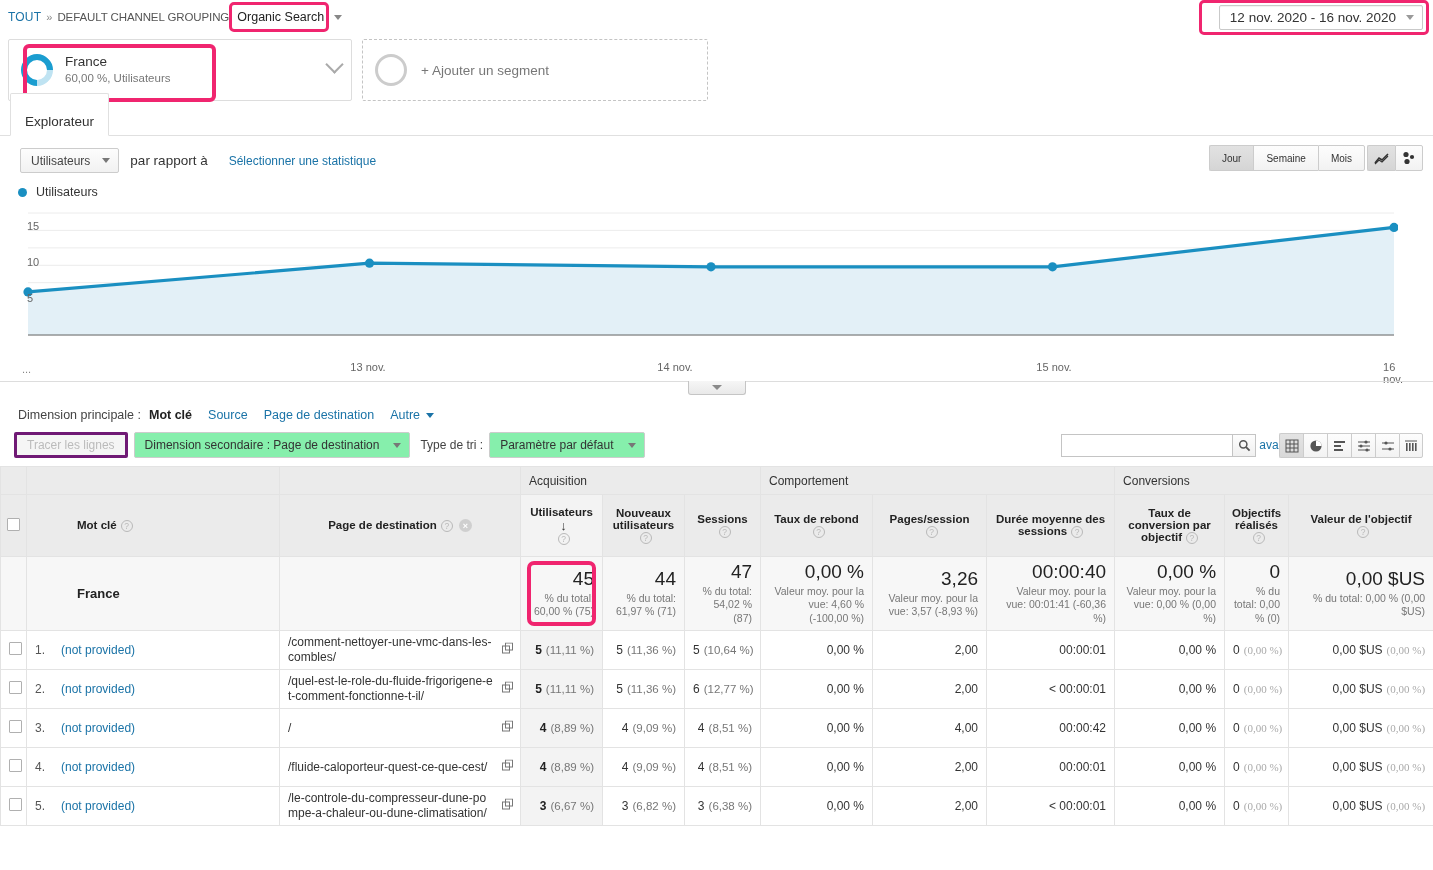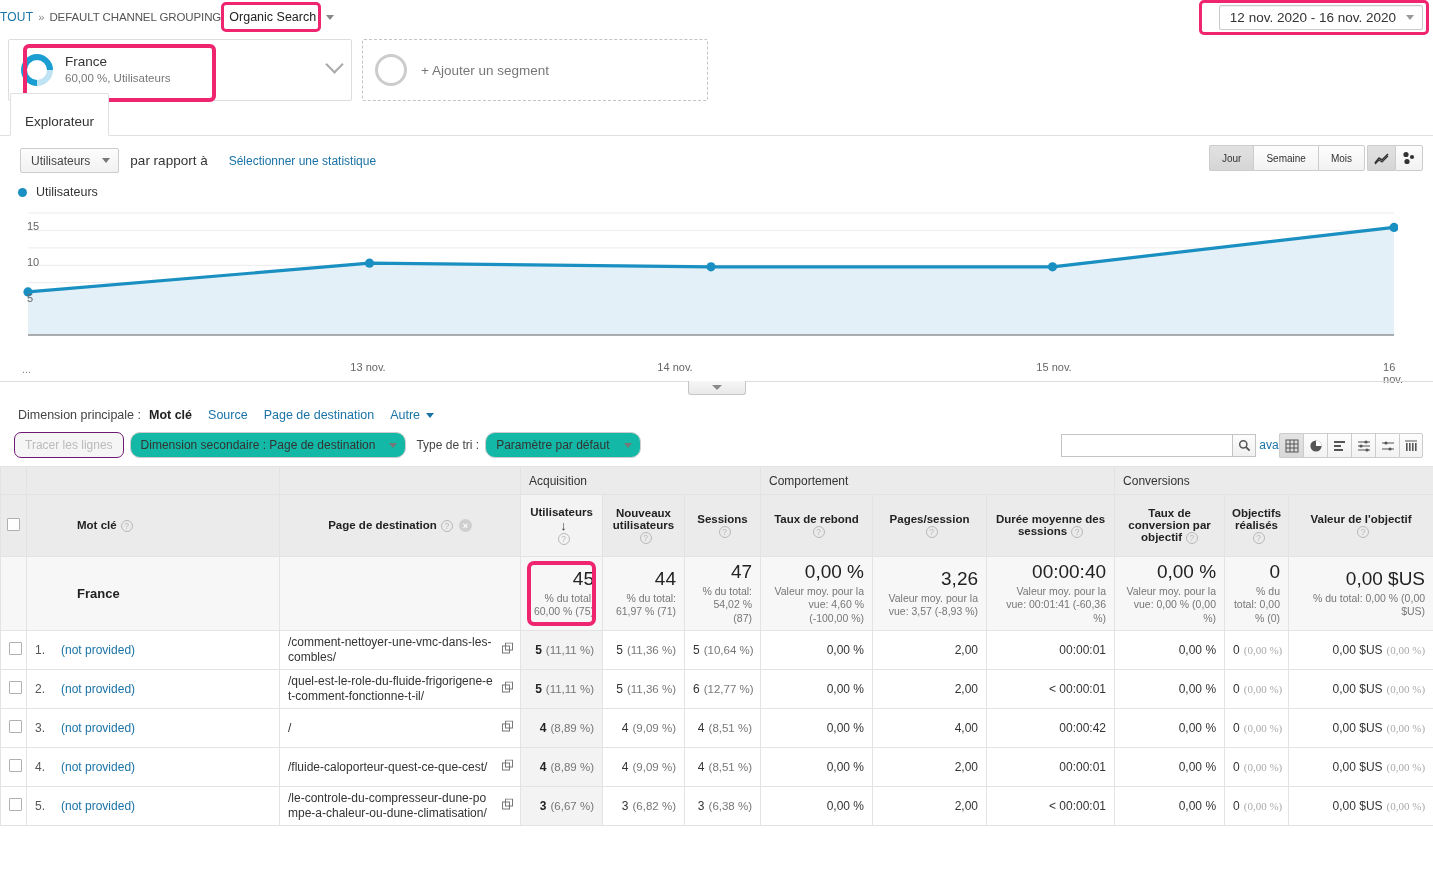--- a/index.html
+++ b/index.html
@@ -10,21 +10,21 @@
     font-family: "Liberation Sans", sans-serif;
     font-size: 12px;
     color: #444;
     overflow: hidden;
   }
   .page { position: relative; width: 1433px; height: 870px; }
 
   
   .breadcrumb-bar {
     height: 34px; display: flex; align-items: center;
-    position: relative;
+    padding-left: 8px; position: relative;
   }
   .bc-all { color: #2196a5; color:#1a73a7; font-size: 12px; letter-spacing:.2px; }
   .bc-sep { color: #888; margin: 0 5px; font-size: 11px; }
   .bc-label { color: #555; font-size: 11.5px; letter-spacing: -0.1px; }
   .bc-value-wrap { position: relative; display: inline-flex; align-items: center; margin-left: 2px; }
   .bc-value {
     color: #222; font-size: 12.5px; padding: 1px 3px;
   }
   .bc-hl {
     position: absolute; left: -5px; top: -7px; right: 13px; bottom: -7px;
@@ -143,26 +143,26 @@
   
   .dimrow { padding: 12px 0 6px 18px; font-size: 12.5px; display:flex; align-items:center; gap: 0; }
   .dimrow .lbl { color:#444; }
   .dimrow .primary { font-weight: bold; color:#222; margin-left: 8px; }
   .dimrow a { color:#1a73a7; margin-left: 16px; text-decoration:none; }
   .dimrow .autre { margin-left: 16px; color:#1a73a7; display:inline-flex; align-items:center;}
   .dimrow .autre .caret-dd { border-top-color:#1a73a7; margin-left:6px; }
 
   .toolbar2 { display:flex; align-items:center; padding: 4px 0 8px 14px; position:relative; }
   .btn-gray {
-    border:1px solid #701a75; background:#f5f5f5; border-radius:7px;
+    border:3px solid #701a75; background:#f5f5f5; border-radius:2px;
     height:26px; display:flex; align-items:center; padding:0 10px;
     font-size:12px; color:#bbb;
   }
   .btn-white {
-    border:1px solid #ccc; background:#14b8a6; border-radius:10px;
+    border:1px solid #ccc; background:#86efac; border-radius:2px;
     height:26px; display:flex; align-items:center; padding:0 8px 0 10px;
     font-size:12px; color:#333; margin-left: 6px;
   }
   .btn-white .caret-dd { border-top-color:#777; margin-left:14px; }
   .tri-lbl { margin-left: 10px; font-size:12px; color:#444; }
   .searchbox {
     position:absolute; right: 200px; top: 6px; width: 172px; height:23px;
     border:1px solid #c4c4c4; background:#fff;
   }
   .searchbtn {

